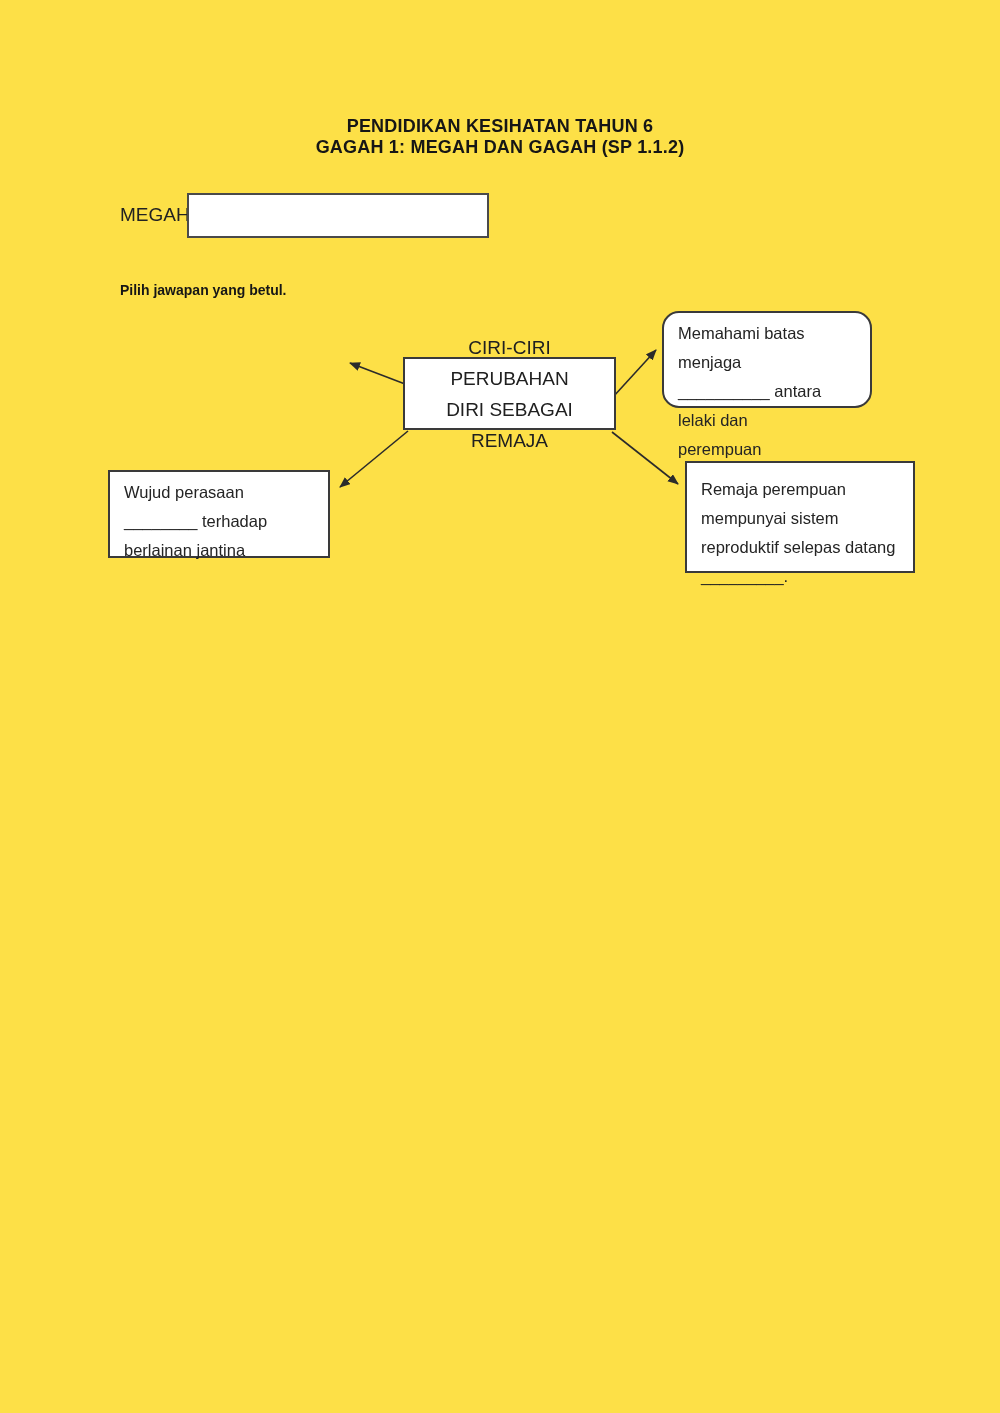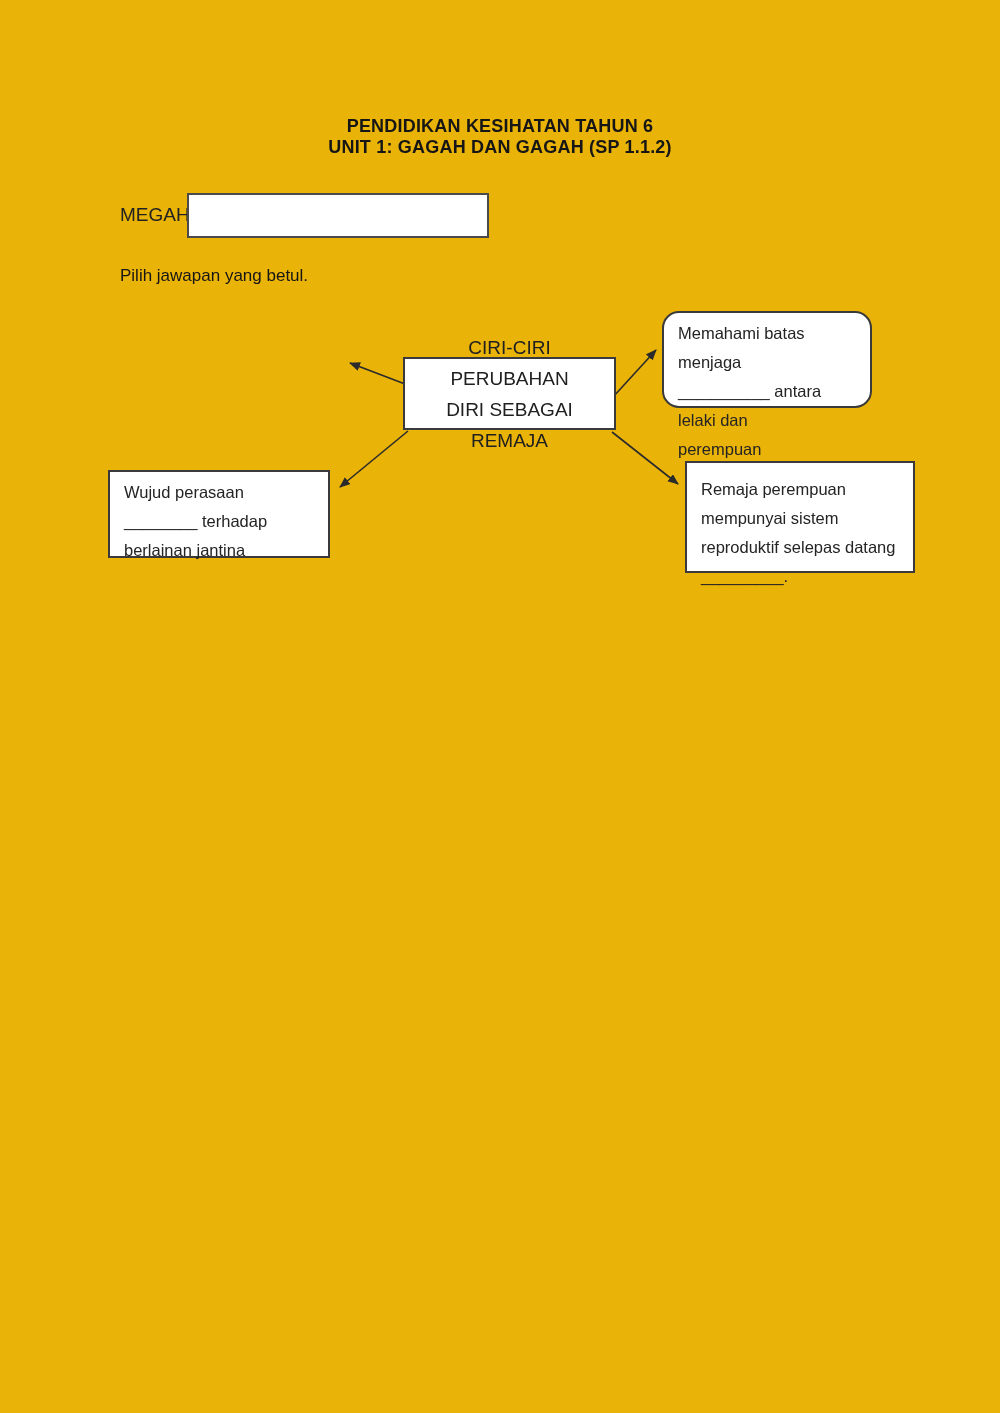--- a/index.html
+++ b/index.html
@@ -1,20 +1,20 @@
 <!DOCTYPE html>
 <html><head>
 <meta charset="utf-8">
 <style>
   html, body { margin: 0; padding: 0; background: #ffffff; }
   .sheet {
     position: relative;
     width: 1000px;
     height: 1413px;
-    background: #eab308;
+    background: #fde047;
     font-family: "Liberation Sans", sans-serif;
     color: #1f1f1f;
     overflow: hidden;
   }
   .title {
     position: absolute;
     top: 116px;
     left: 0;
     width: 100%;
     text-align: center;
@@ -41,23 +41,23 @@
     background: #ffffff;
     box-sizing: border-box;
     font-family: "Liberation Sans", sans-serif;
     font-size: 18px;
     padding: 0 8px;
     outline: none;
   }
   .instruction {
     position: absolute;
     left: 120px;
-    top: 266px;
-    font-size: 17px;
-    font-weight: normal;
+    top: 282px;
+    font-size: 14px;
+    font-weight: bold;
     color: #161616;
   }
   .dbox {
     position: absolute;
     border: 2px solid #3a3a3a;
     background: #ffffff;
     box-sizing: border-box;
     font-size: 16.5px;
     line-height: 29px;
     white-space: pre-line;
@@ -84,21 +84,21 @@
     pointer-events: none;
   }
 </style>
 </head>
 <body>
 
 <div class="sheet">
 
   <div class="title">
     <div>PENDIDIKAN KESIHATAN TAHUN 6</div>
-    <div>UNIT 1: GAGAH DAN GAGAH (SP 1.1.2)</div>
+    <div>GAGAH 1: MEGAH DAN GAGAH (SP 1.1.2)</div>
   </div>
 
   <div class="nama-label">MEGAH:</div>
   <input class="nama-box" type="text" value="" style="">
 
   <div class="instruction">Pilih jawapan yang betul.</div>
 
   <svg class="arrow-layer" viewBox="0 0 1000 1413" xmlns="http://www.w3.org/2000/svg">
     <defs>
       <marker id="arrowhead" markerUnits="userSpaceOnUse" markerWidth="12" markerHeight="10" refX="10" refY="4.5" orient="auto">

